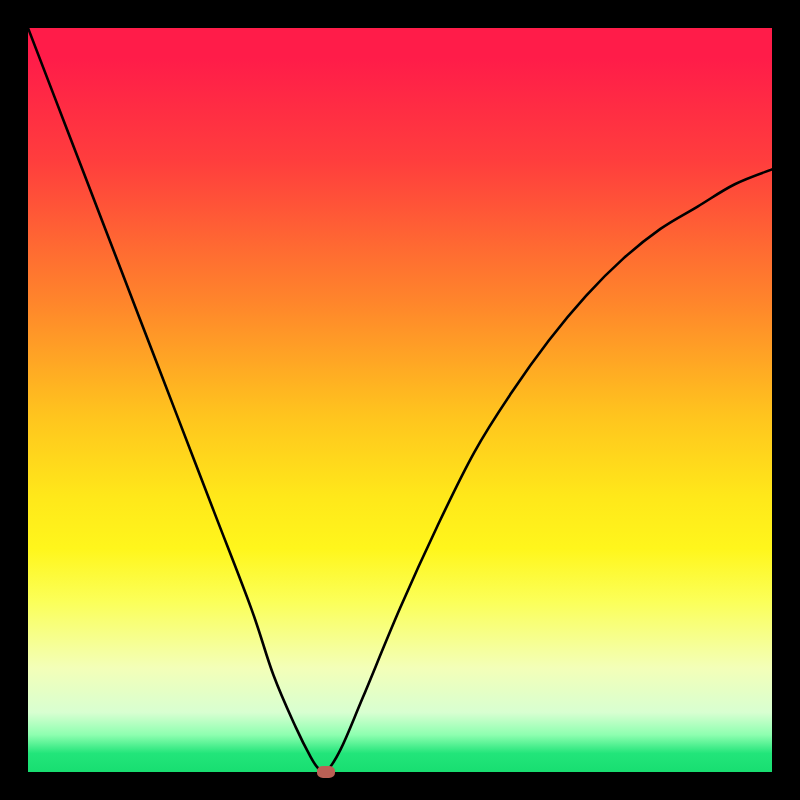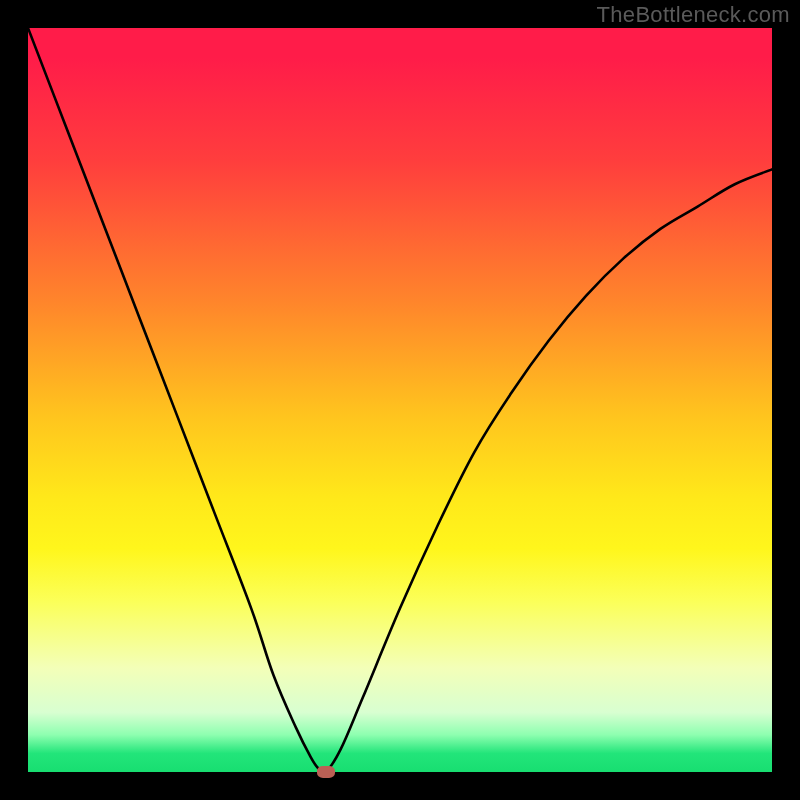--- a/index.html
+++ b/index.html
@@ -71,14 +71,13 @@
 </head>
 <body>
 
 <div class="frame">
   <div class="plot-area">
     <svg class="curve" viewBox="0 0 744 744" preserveAspectRatio="none">
       <path id="curve-path" fill="none" stroke="#000" stroke-width="2.6" stroke-linejoin="round" stroke-linecap="round" d="M 0,0 C 6.696000000000001,17.409600000000005 23.808,61.90080000000002 37.2,96.72000000000003 C 50.592000000000006,131.53920000000005 61.00800000000001,158.62080000000006 74.4,193.44000000000005 C 87.792,228.25920000000005 98.208,255.34080000000003 111.6,290.16 C 124.99199999999999,324.9792 135.40800000000002,352.0608 148.8,386.88 C 162.192,421.6992 172.608,448.78080000000006 186,483.6 C 199.392,518.4192 212.48639999999997,550.8575999999999 223.2,580.3199999999999 C 233.9136,609.7823999999999 237.4848,625.8528 245.52,647.28 C 253.5552,668.7072 261.14399999999995,684.6288 267.84,699.36 C 274.536,714.0912000000001 278.7024,721.7544 282.72,729.12 C 286.73760000000004,736.4856 287.4816,737.6016 290.16,740.28 C 292.83840000000004,742.9584 293.5824,747.348 297.6,744 C 301.61760000000004,740.652 305.784,735.0719999999999 312.47999999999996,721.68 C 319.17599999999993,708.288 324.0864,695.0448 334.8,669.6 C 345.5136,644.1552 358.608,611.1216 372,580.3199999999999 C 385.392,549.5183999999999 395.80800000000005,526.6032 409.20000000000005,498.48 C 422.59200000000004,470.3568 433.008,448.18559999999997 446.4,424.08 C 459.792,399.9744 470.208,384.648 483.6,364.56 C 496.992,344.472 507.40799999999996,329.88960000000003 520.8,312.48 C 534.192,295.0704 544.608,282.5712 558,267.84 C 571.392,253.10879999999997 581.808,242.69279999999998 595.2,230.64 C 608.5920000000001,218.5872 619.008,210.2544 632.4,200.88 C 645.7919999999999,191.5056 656.2080000000001,186.59519999999995 669.6,178.55999999999995 C 682.992,170.52479999999994 693.4079999999999,162.936 706.8,156.24 C 720.192,149.544 737.304,144.03840000000002 744,141.36"></path>
     </svg>
     <div class="marker" id="marker" style="left: 297.6px; top: 744px; background: rgb(187, 96, 85);"></div>
   </div>
-  <div class="watermark">TheBottleneck.com</div>
 </div>
 
 </body></html>

